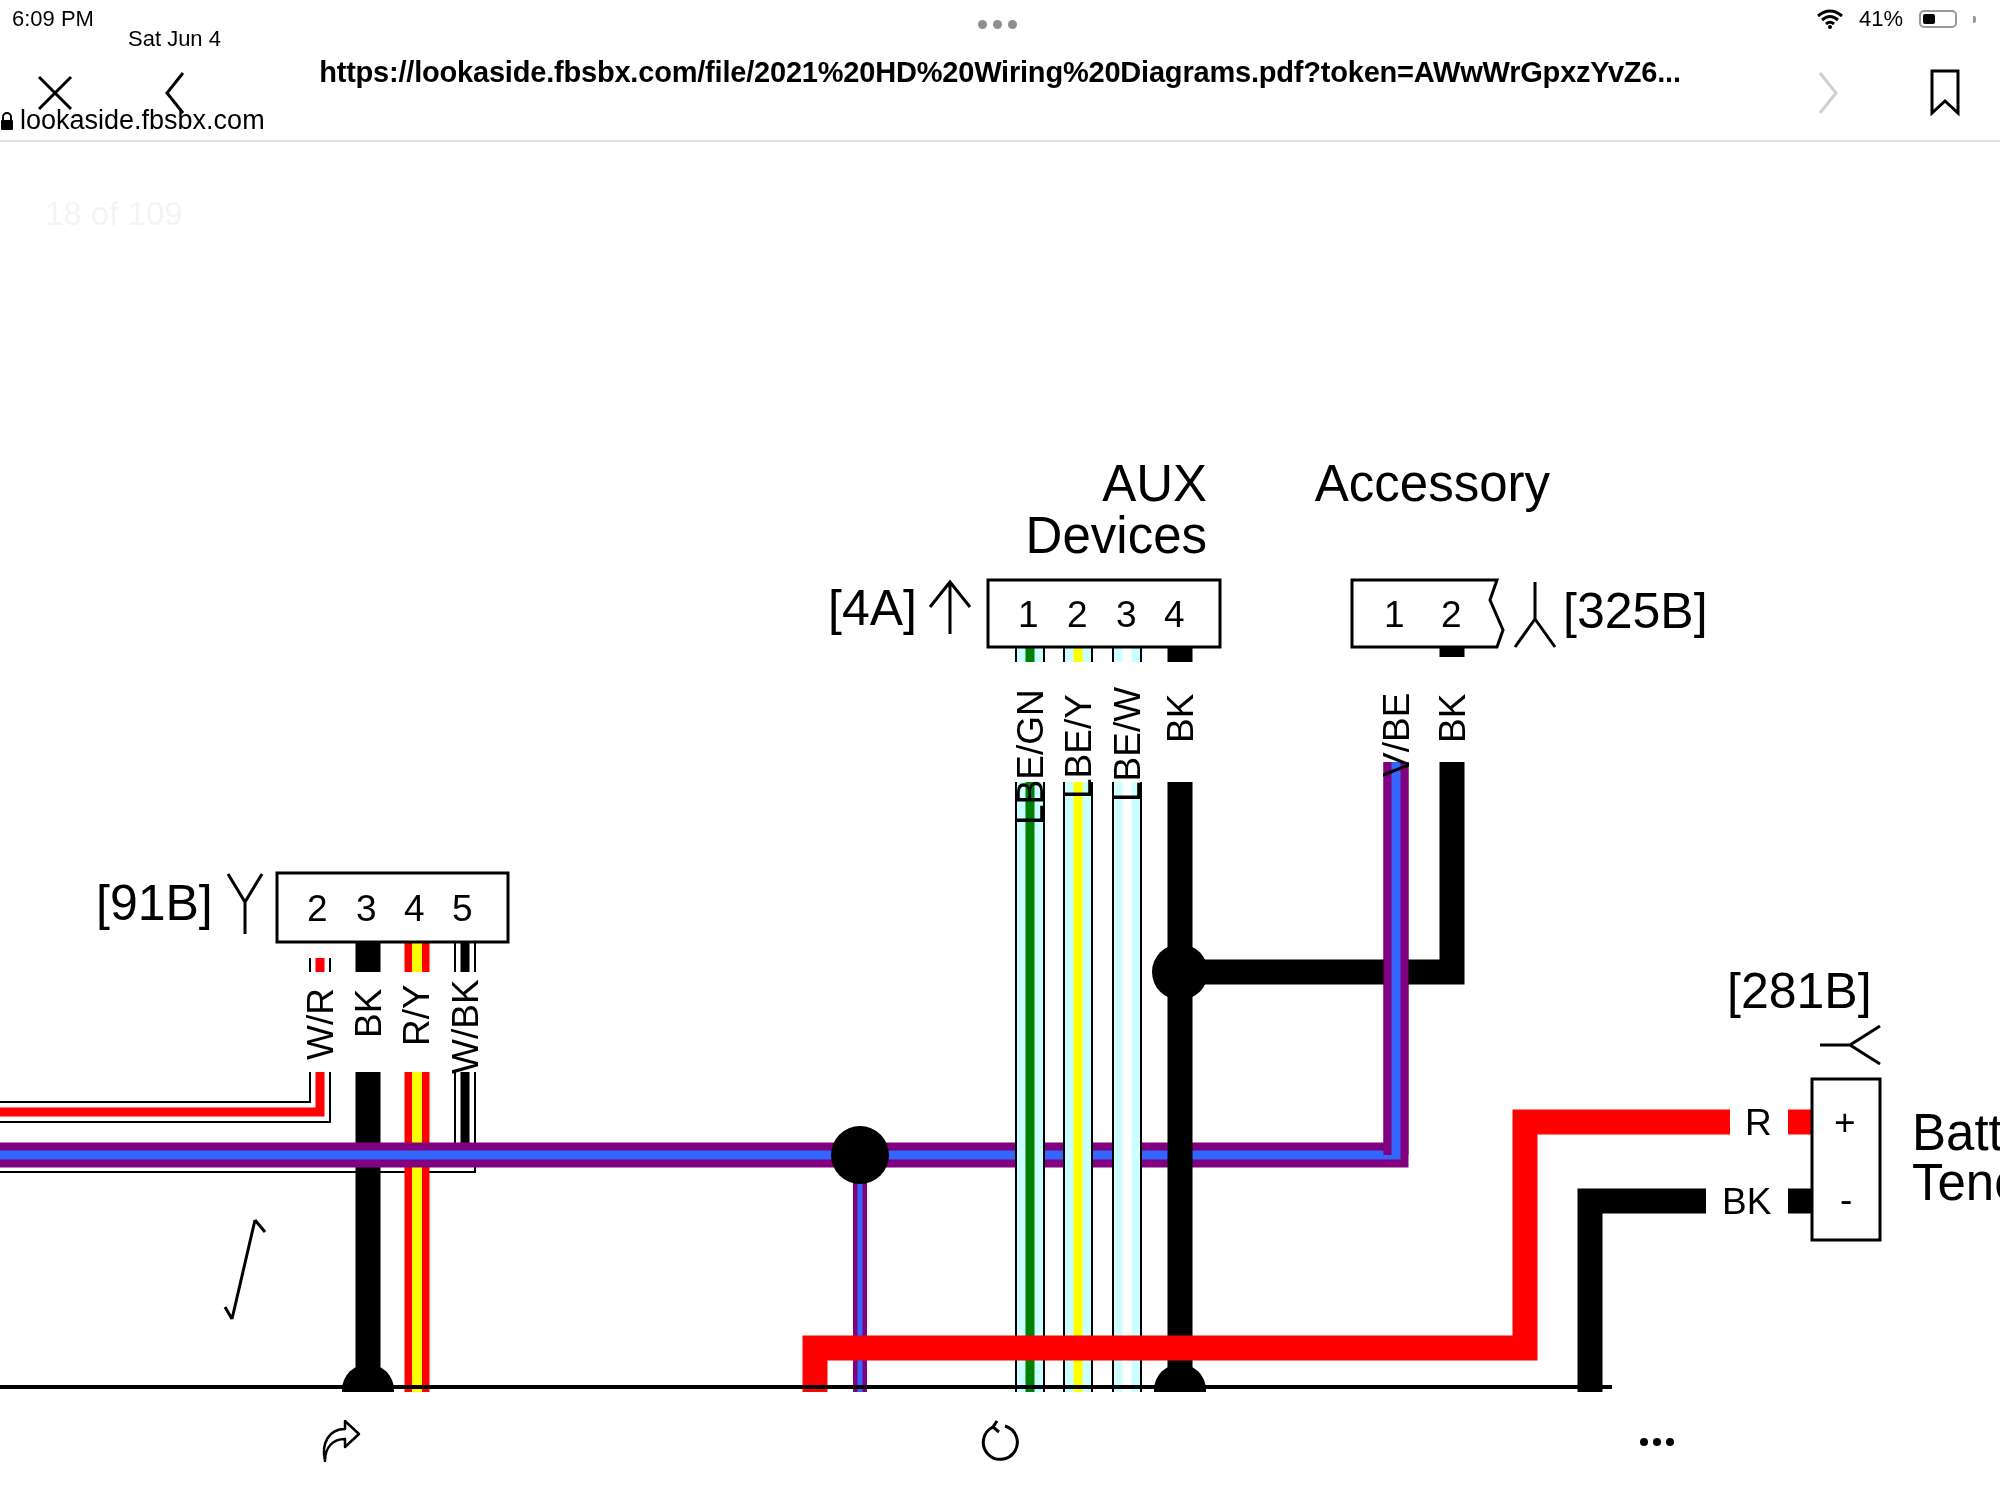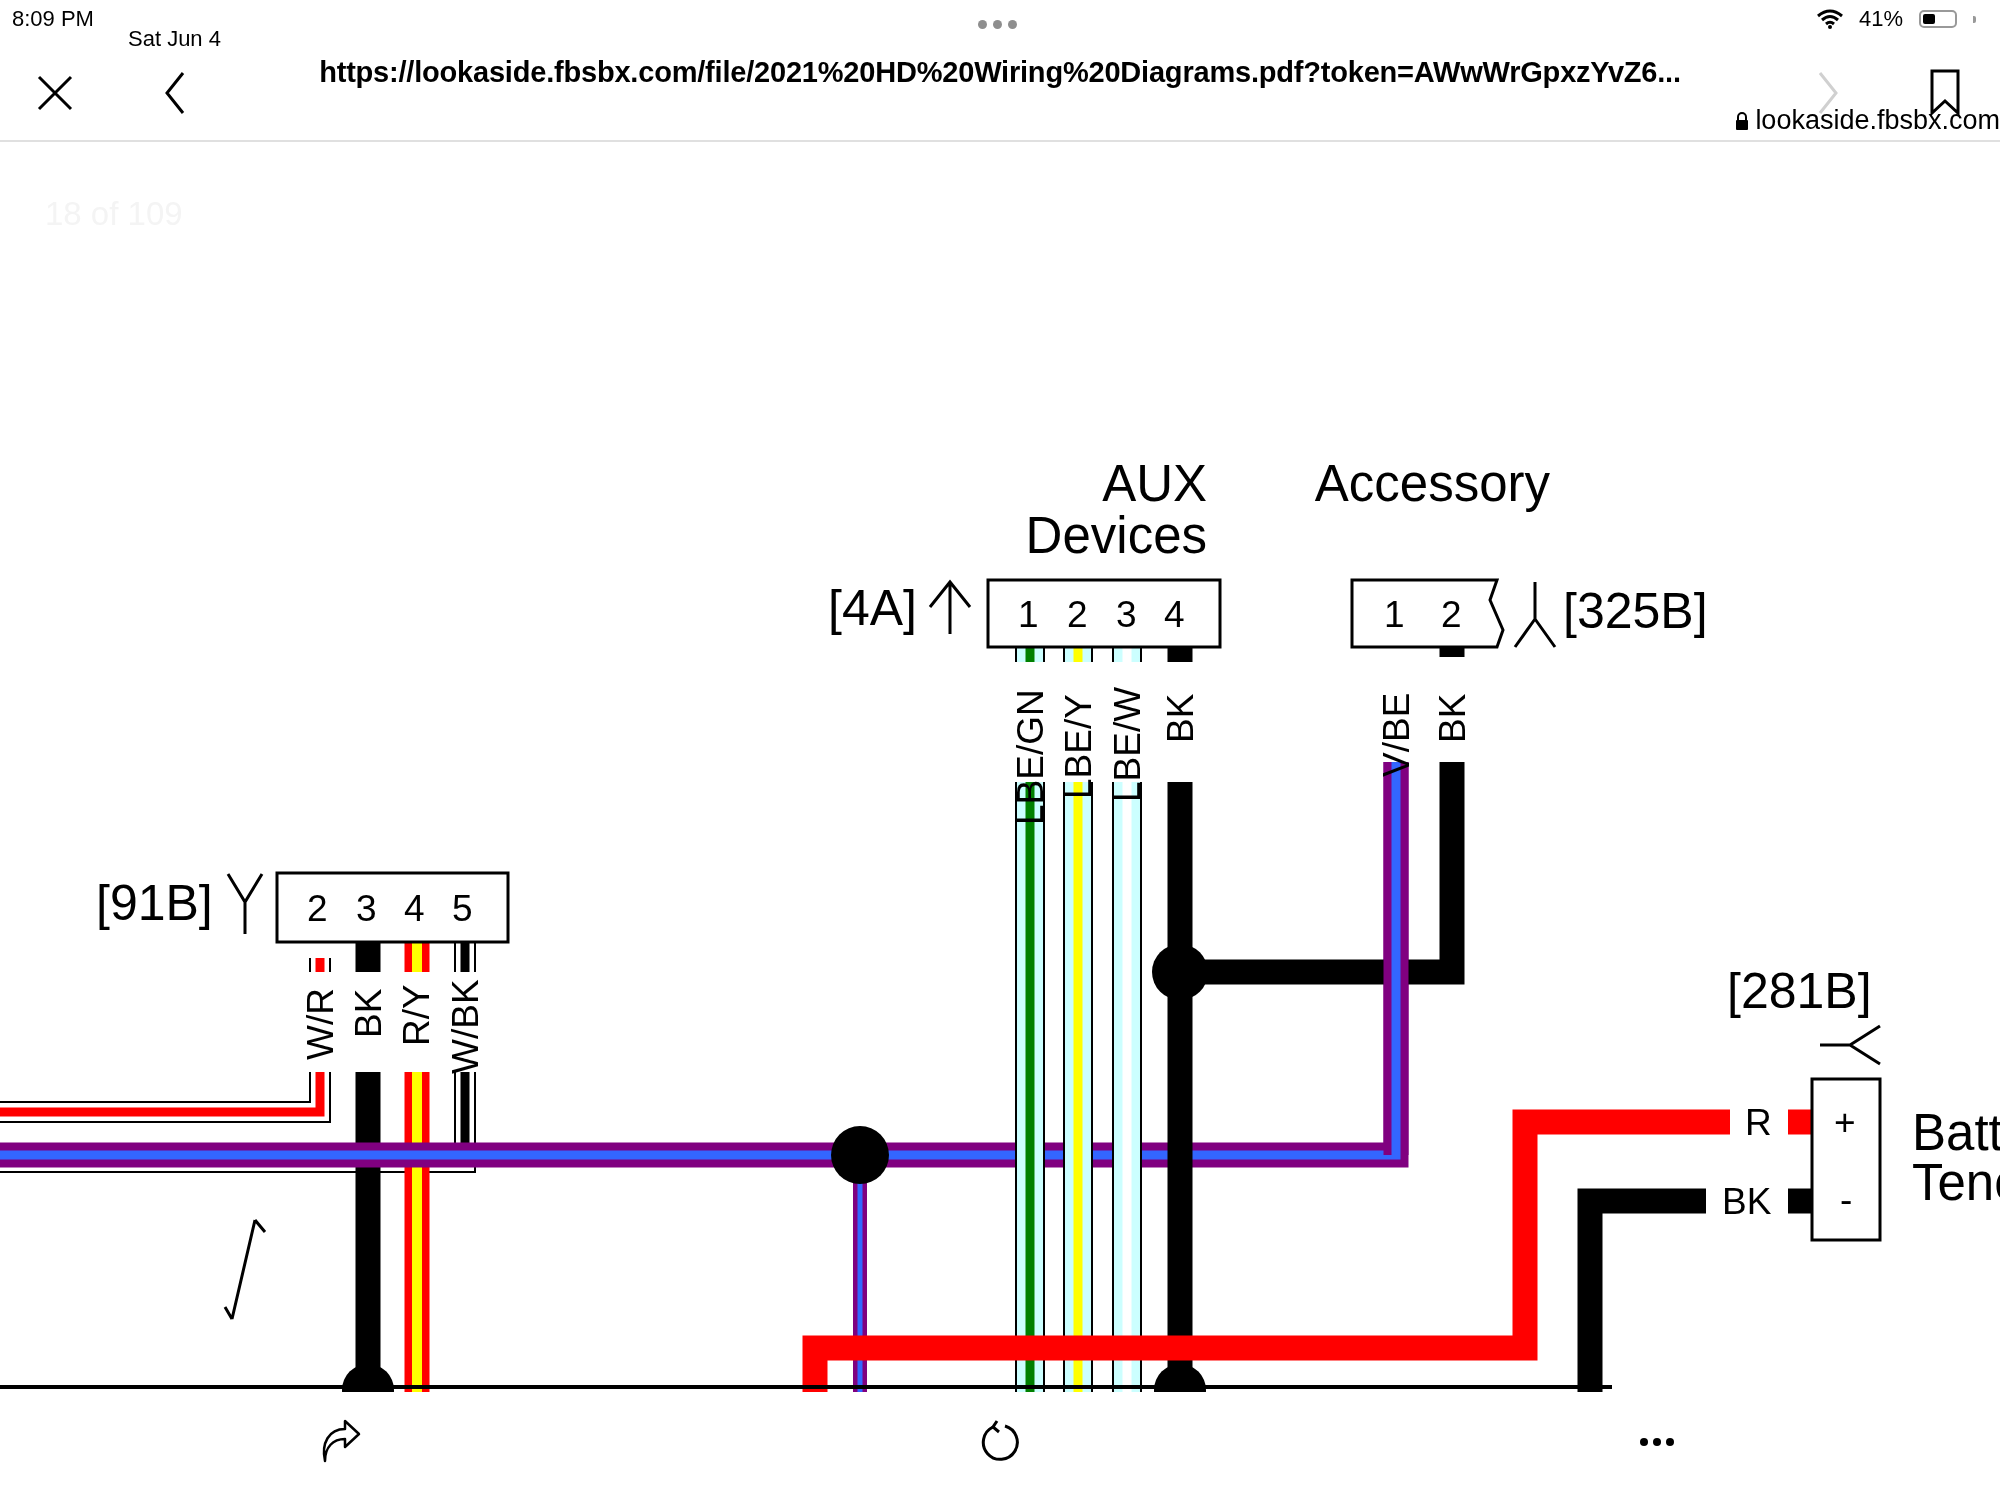--- a/index.html
+++ b/index.html
@@ -9,36 +9,36 @@
   .status-date { position:absolute; left:128px; top:6px; font-size:22px;margin-top:20px; }
   .dots-top { position:absolute; left:978px; top:20px; display:flex; gap:6px; }
   .dots-top span { width:9px; height:9px; border-radius:50%; background:#8e8e8e; display:block; }
   .status-right { position:absolute; right:24px; top:6px; display:flex; align-items:center; gap:16px; font-size:22px; }
   .battery { width:38px; height:18px; border:2px solid #999; border-radius:5px; position:relative; box-sizing:border-box; }
   .battery .fill { position:absolute; left:2px; top:2px; bottom:2px; background:#000; border-radius:2px; }
   .battery-nub { width:3px; height:7px; background:#999; border-radius:0 2px 2px 0; }
   .navbar { position:absolute; left:0; top:40px; width:2000px; height:100px; border-bottom:2px solid #e0e0e0; }
   .nav-btn { position:absolute; display:flex; align-items:center; justify-content:center; cursor:pointer; }
   .url-main { position:absolute; left:0; right:0; top:16px; text-align:center; font-size:29px; font-weight:bold; letter-spacing:-0.2px; }
-  .url-sub { position:absolute; left:0; right:0; top:65px; text-align:right; font-size:27px; }
+  .url-sub { position:absolute; left:0; right:0; top:65px; text-align:left; font-size:27px; }
   .page-indicator { position:absolute; left:45px; top:195px; font-size:33px; color:#f4f4f4; }
   .diagram { position:absolute; left:0; top:142px; width:2000px; height:1250px; }
   .diagram svg { position:absolute; left:0; top:0; }
   .lbl { position:absolute; white-space:nowrap; }
   .title-lbl { font-size:51px; text-align:right; line-height:52px; }
   .conn-ref { font-size:50px; }
   .pin { font-size:37px; }
   .vlabel { position:absolute; transform:rotate(-90deg); transform-origin:left top; font-size:37px; white-space:nowrap; }
   .toolbar { position:absolute; left:0; top:1392px; width:2000px; height:108px; background:#fff; }
 </style>
 </head>
 <body>
 
 <div class="statusbar">
-  <span class="status-time">8:09 PM</span>
+  <span class="status-time">6:09 PM</span>
   <span class="status-date">Sat Jun 4</span>
   <div class="dots-top">
       <span></span>
       <span></span>
       <span></span>
     </div>
   <div class="status-right">
     <svg width="26" height="20" viewBox="0 0 26 20">
       <path d="M1 7 Q13 -3 25 7" stroke="#000" stroke-width="3" fill="none"></path>
       <path d="M5 11 Q13 4 21 11" stroke="#000" stroke-width="3" fill="none"></path>

